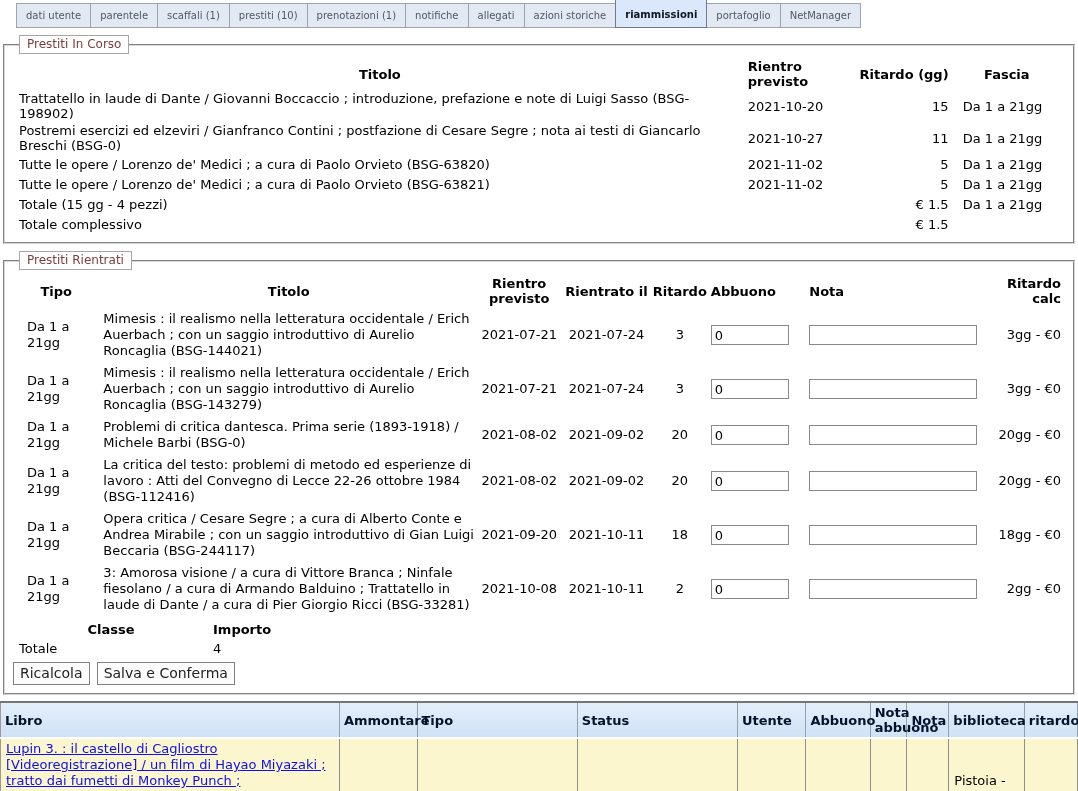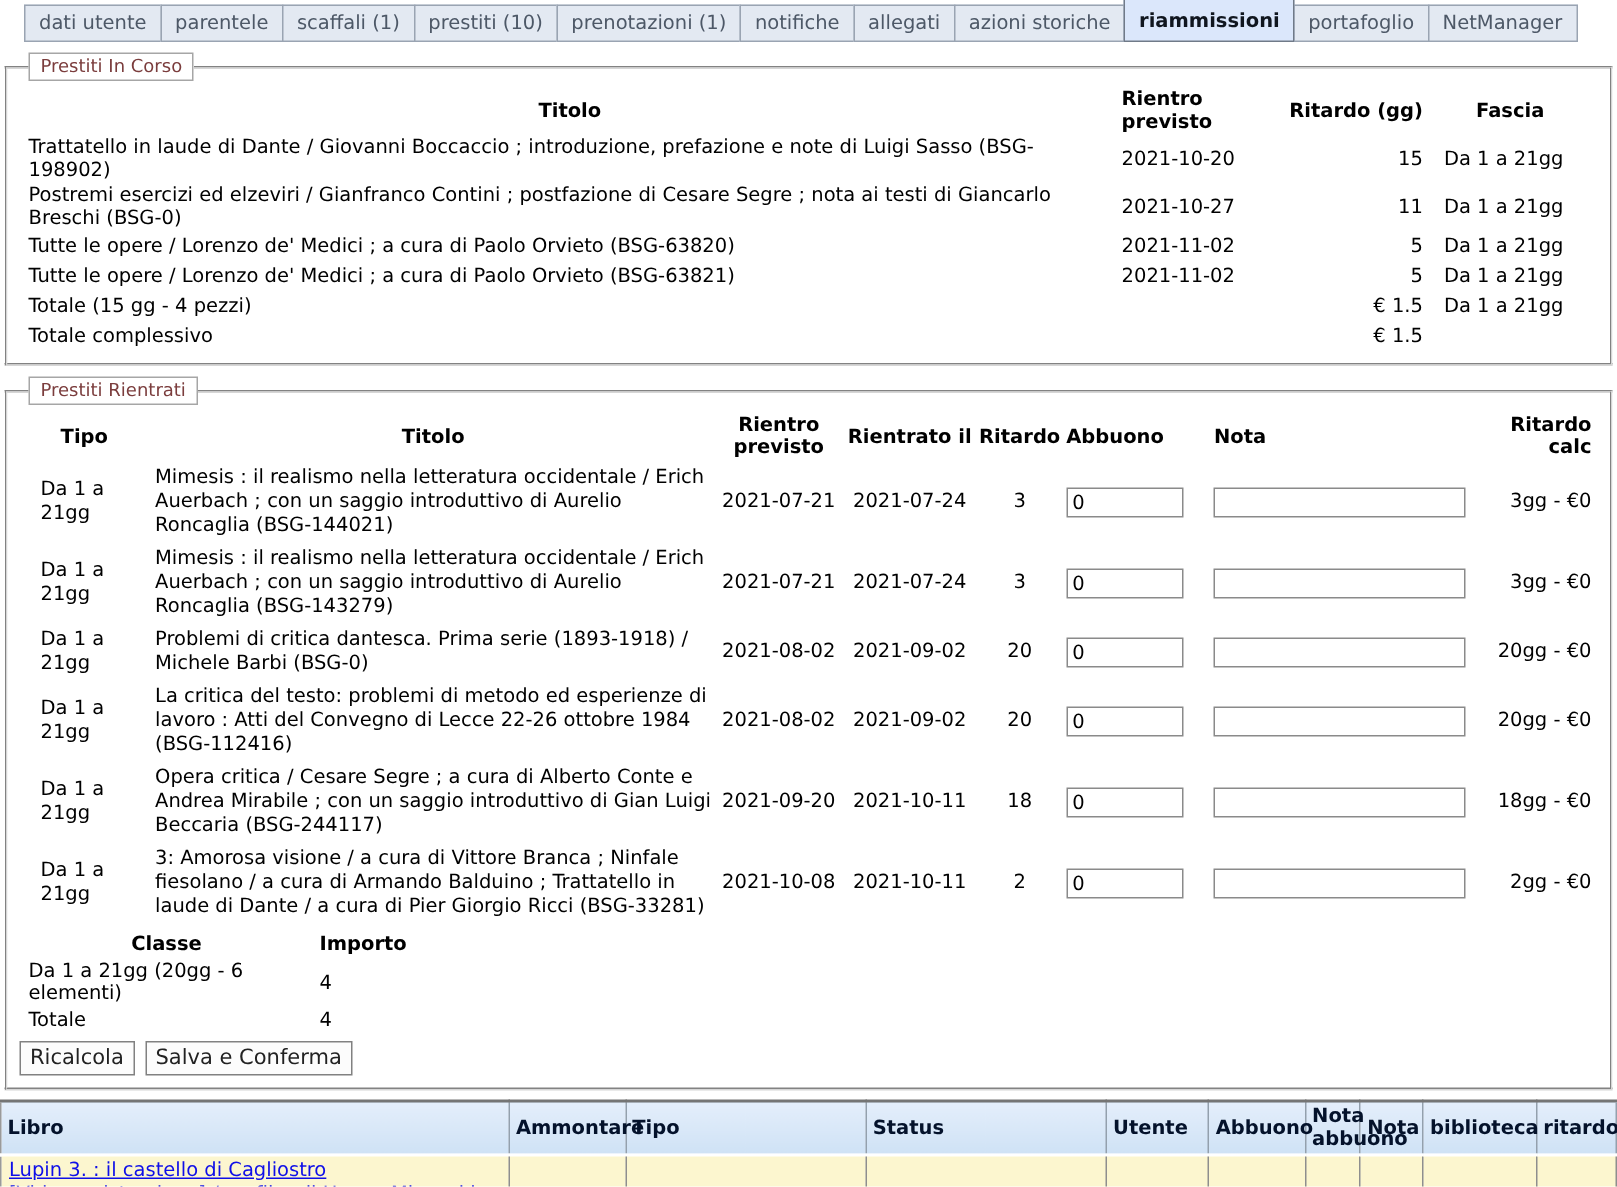--- a/index.html
+++ b/index.html
@@ -9,21 +9,21 @@
     background:#fff; color:#000;
     font-family:"DejaVu Sans","Liberation Sans",sans-serif;
     font-size:13px;
   }
 
   
   .tabbar { display:flex; align-items:flex-end; margin:2px 0 0 16px; height:26px; }
   .tab {
     padding:4px 9px 3px; border:1px solid #9aa4b2; margin-right:-1px;
     background:#e3e9f2; color:#4d5867; white-space:nowrap; cursor:pointer;
-    font-size:13px; line-height:16px;
+    font-size:10px; line-height:16px;
   }
   .tab.active {
     background:#dbe7fb; color:#10161f; font-weight:bold;
     border-color:#707a88; position:relative; z-index:2;
     padding-top:19px; padding-bottom:4px;
   }
 
   
   fieldset {
     border:2px groove #d6d6d6; margin:7px 3px 6px 3px; padding:4px 8px 8px 8px;
@@ -245,24 +245,20 @@
       <td class="c-calc">2gg - €0</td>
     </tr>
   </tbody>
     </table>
 
   <table class="t-summary">
     <tbody>
         <tr>
       <th class="s-classe">Classe</th>
       <th class="s-importo">Importo</th>
-    </tr>
-    <tr>
-      <td class="s-classe">Da 1 a 21gg (20gg - 6 elementi)</td>
-      <td class="s-importo">4</td>
     </tr>
     <tr>
       <td class="s-classe">Totale</td>
       <td class="s-importo">4</td>
     </tr>
   </tbody>
     </table>
 
   <div class="btnrow">
     <button class="btn">Ricalcola</button>

